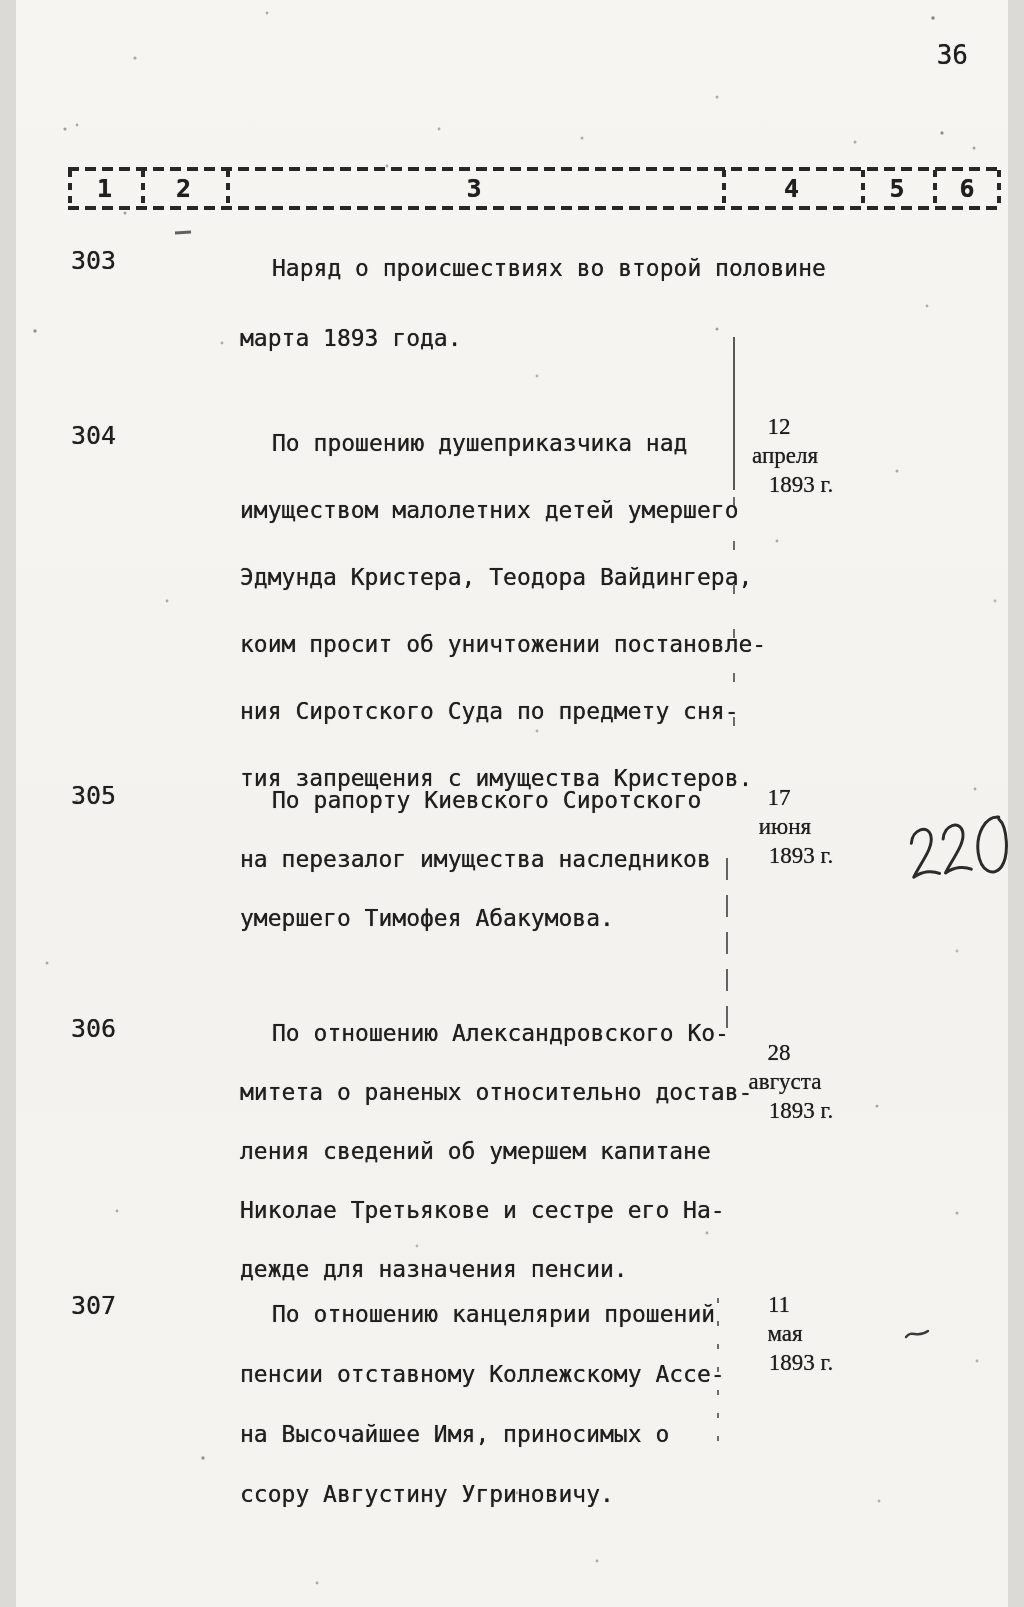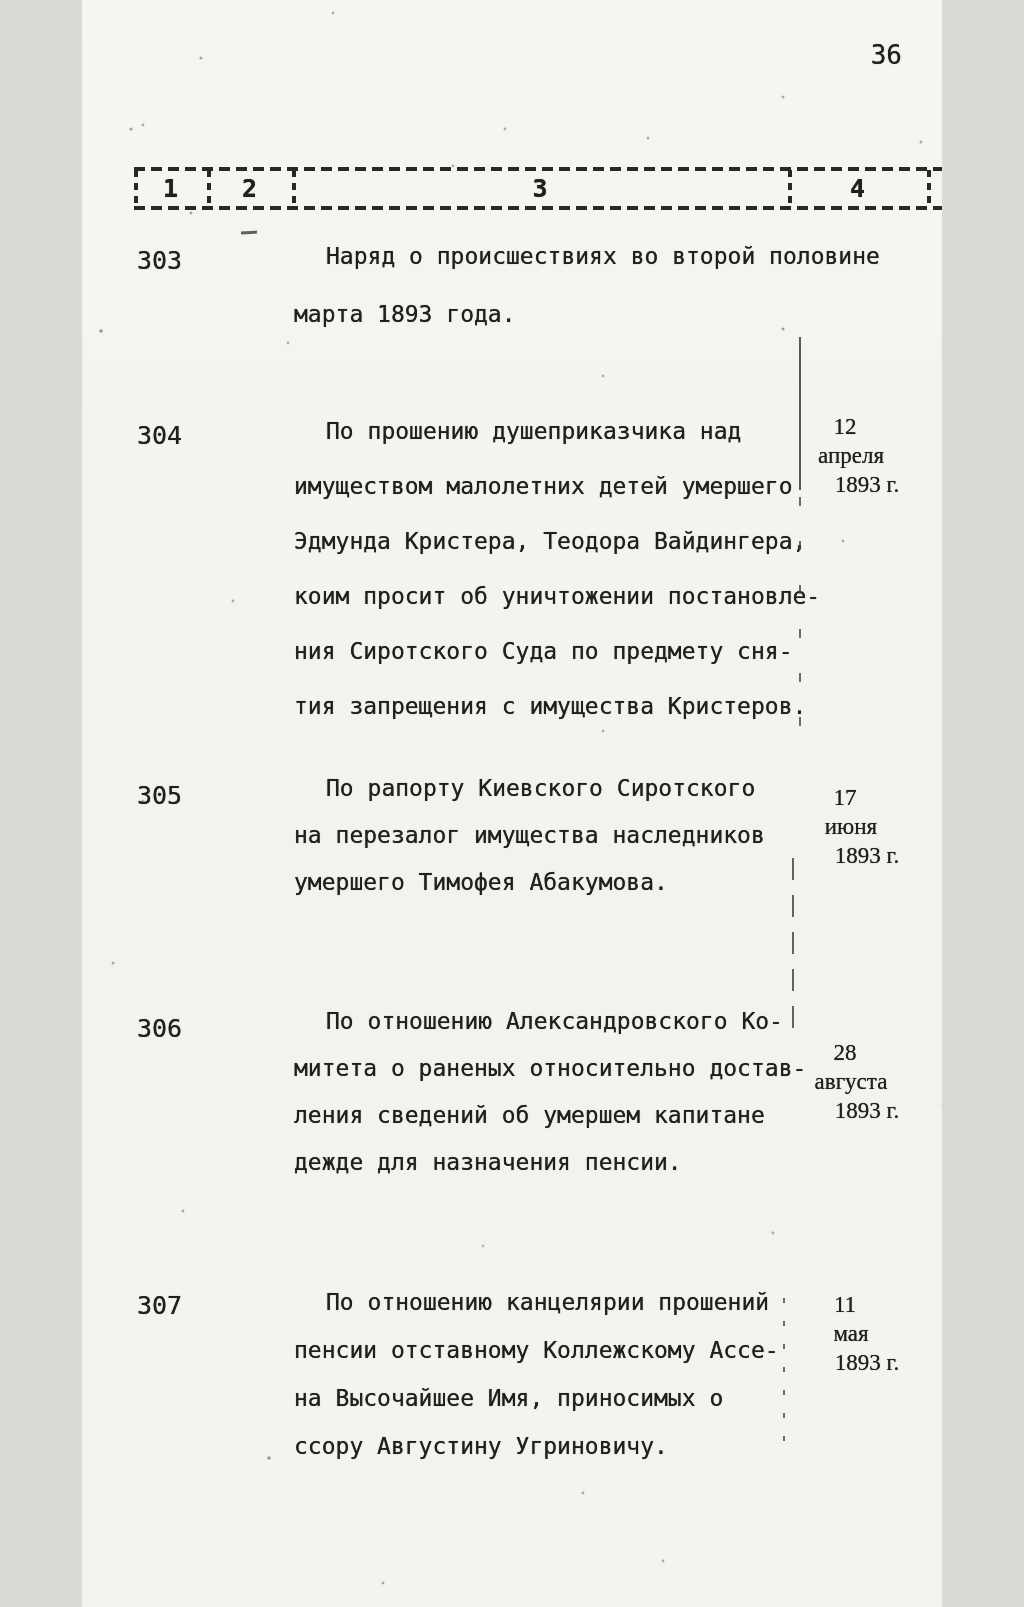--- a/index.html
+++ b/index.html
@@ -1,38 +1,38 @@
 <!DOCTYPE html>
 <html><head>
 <meta charset="utf-8">
 <style>
   html,body{margin:0;padding:0;background:#dcdad6;}
   .page{
-    position:relative;width:860px;height:1607px;margin:0 auto;
+    position:relative;width:992px;height:1607px;margin:0 auto;
     background:linear-gradient(180deg,#f6f5f2 0%,#f3f2ee 55%,#f4f3ef 100%);
     font-family:"DejaVu Sans Mono","Liberation Mono",monospace;
     color:#1f1f1f;overflow:hidden;
   }
   .ink{text-shadow:0 0 0.7px rgba(25,25,25,.85);}
   .pageno{position:absolute;top:40px;right:40px;font-size:26px;}
 
   
   .ruler{position:absolute;left:52px;top:167px;width:933px;height:43px;}
   .hl{position:absolute;left:0;right:0;height:4px;
       background:repeating-linear-gradient(90deg,#272727 0 11px,rgba(0,0,0,0) 11px 17px);}
   .hl.top{top:0}.hl.bot{bottom:0}
   .vd{position:absolute;top:3px;height:36px;width:4px;
       background:repeating-linear-gradient(180deg,#272727 0 7px,rgba(0,0,0,0) 7px 13px);}
   .cell{position:absolute;top:4px;height:34px;display:flex;align-items:center;
         justify-content:center;font-size:25px;font-weight:bold;}
 
   
   .entry-no{position:absolute;left:55px;width:60px;font-size:25px;line-height:1;}
   .entry-desc{position:absolute;left:212px;width:545px;font-size:23px;}
-  .entry-desc p{margin:0;white-space:nowrap;}
+  .entry-desc p{margin:12px;white-space:nowrap;}
   .entry-desc p:first-child{text-indent:32px;}
   .entry-date{position:absolute;left:702px;width:150px;text-align:center;
               font-size:23px;line-height:29px;}
   .entry-date div{position:relative;font-family:Liberation Serif, serif;}
   .entry-date .d1{left:-14px}.entry-date .d2{left:-8px}.entry-date .d3{left:8px}
 
   
   .vline{position:absolute;width:2px;}
   .vl-solid{left:717px;top:337px;height:153px;background:#3c3c3c;opacity:.85;}
   .vl-d1{left:717px;top:497px;height:240px;
@@ -137,20 +137,21 @@
       <div class="d3">1893 г.</div>
     </div>
   </section>
 
   <section>
     <div class="entry-no ink" style="top:1016px">306</div>
     <div class="entry-desc ink" style="top:998px;line-height:47px">
       <p>По отношению Александровского Ко-</p>
       <p>митета о раненых относительно достав-</p>
       <p>ления сведений об умершем капитане</p>
+      <p>Николае Третьякове и сестре его На-</p>
       <p>дежде для назначения пенсии.</p>
     </div>
     <div class="entry-date ink" style="top:1038px">
       <div class="d1">28</div>
       <div class="d2">августа</div>
       <div class="d3">1893 г.</div>
     </div>
   </section>
 
   <section>

